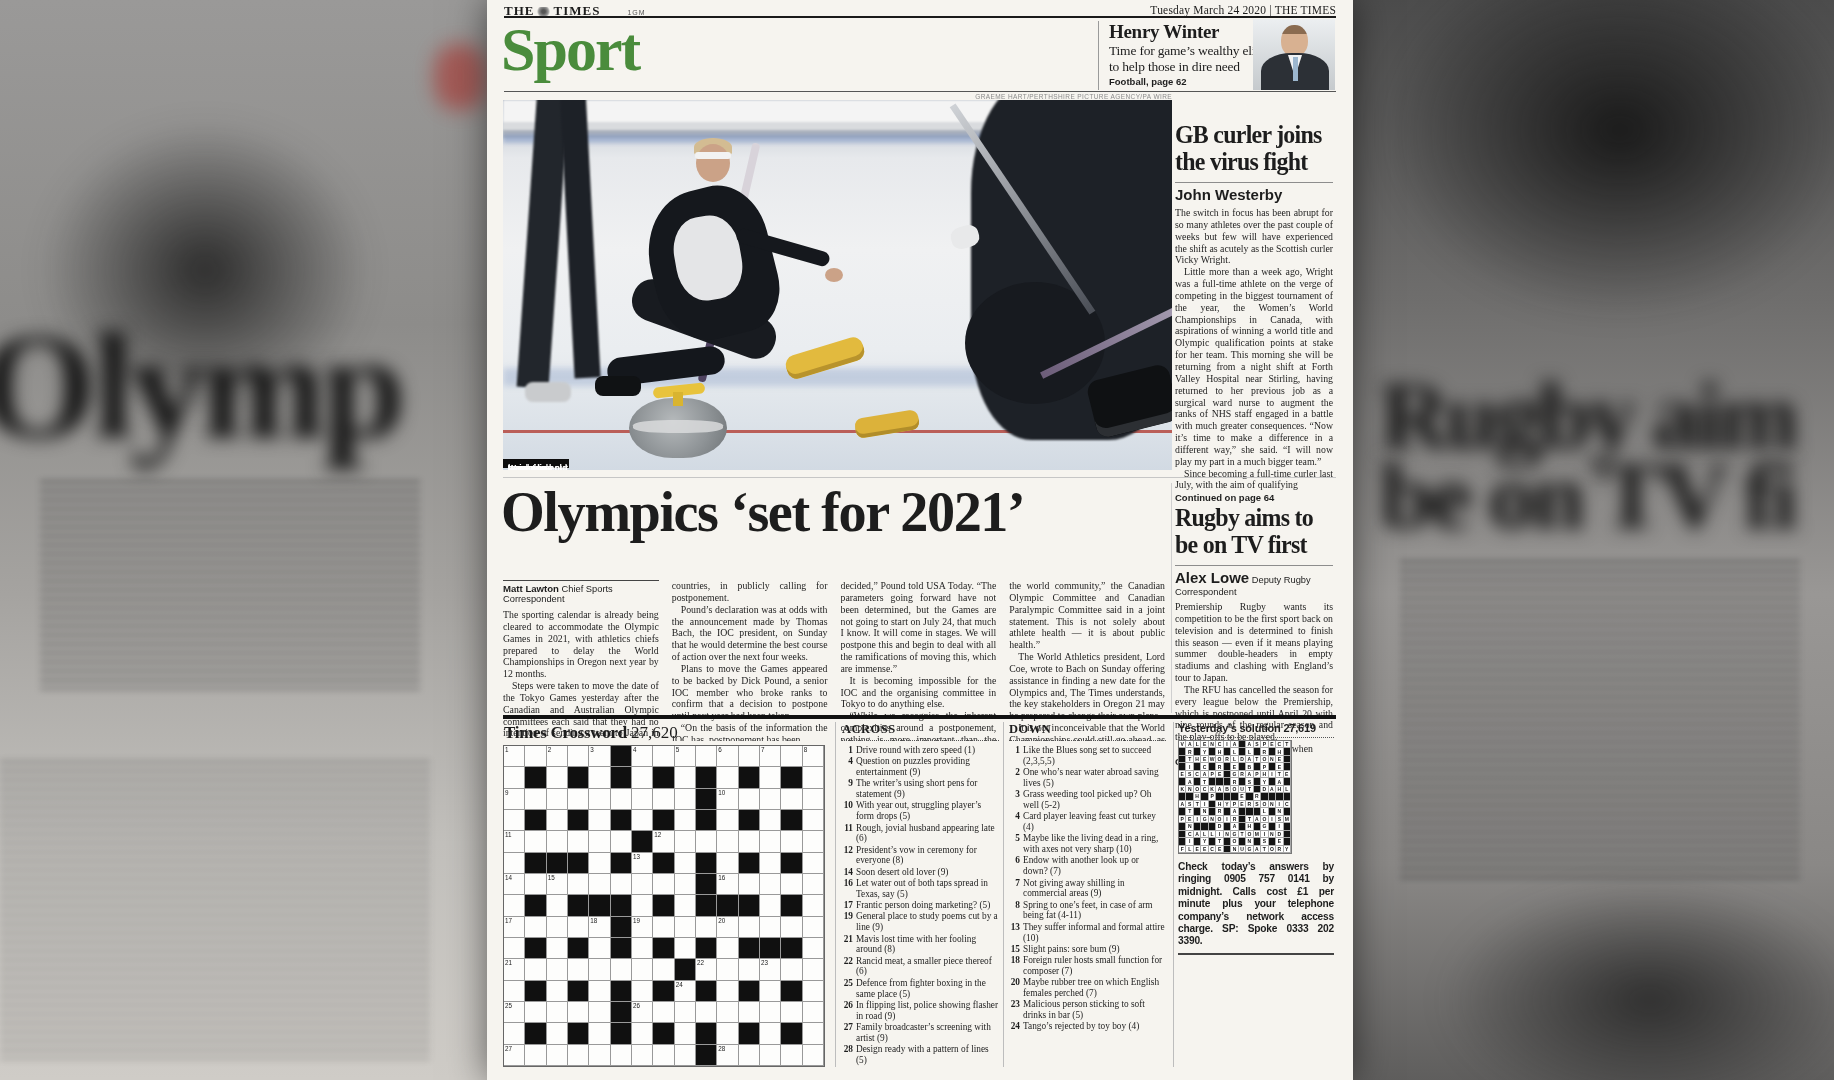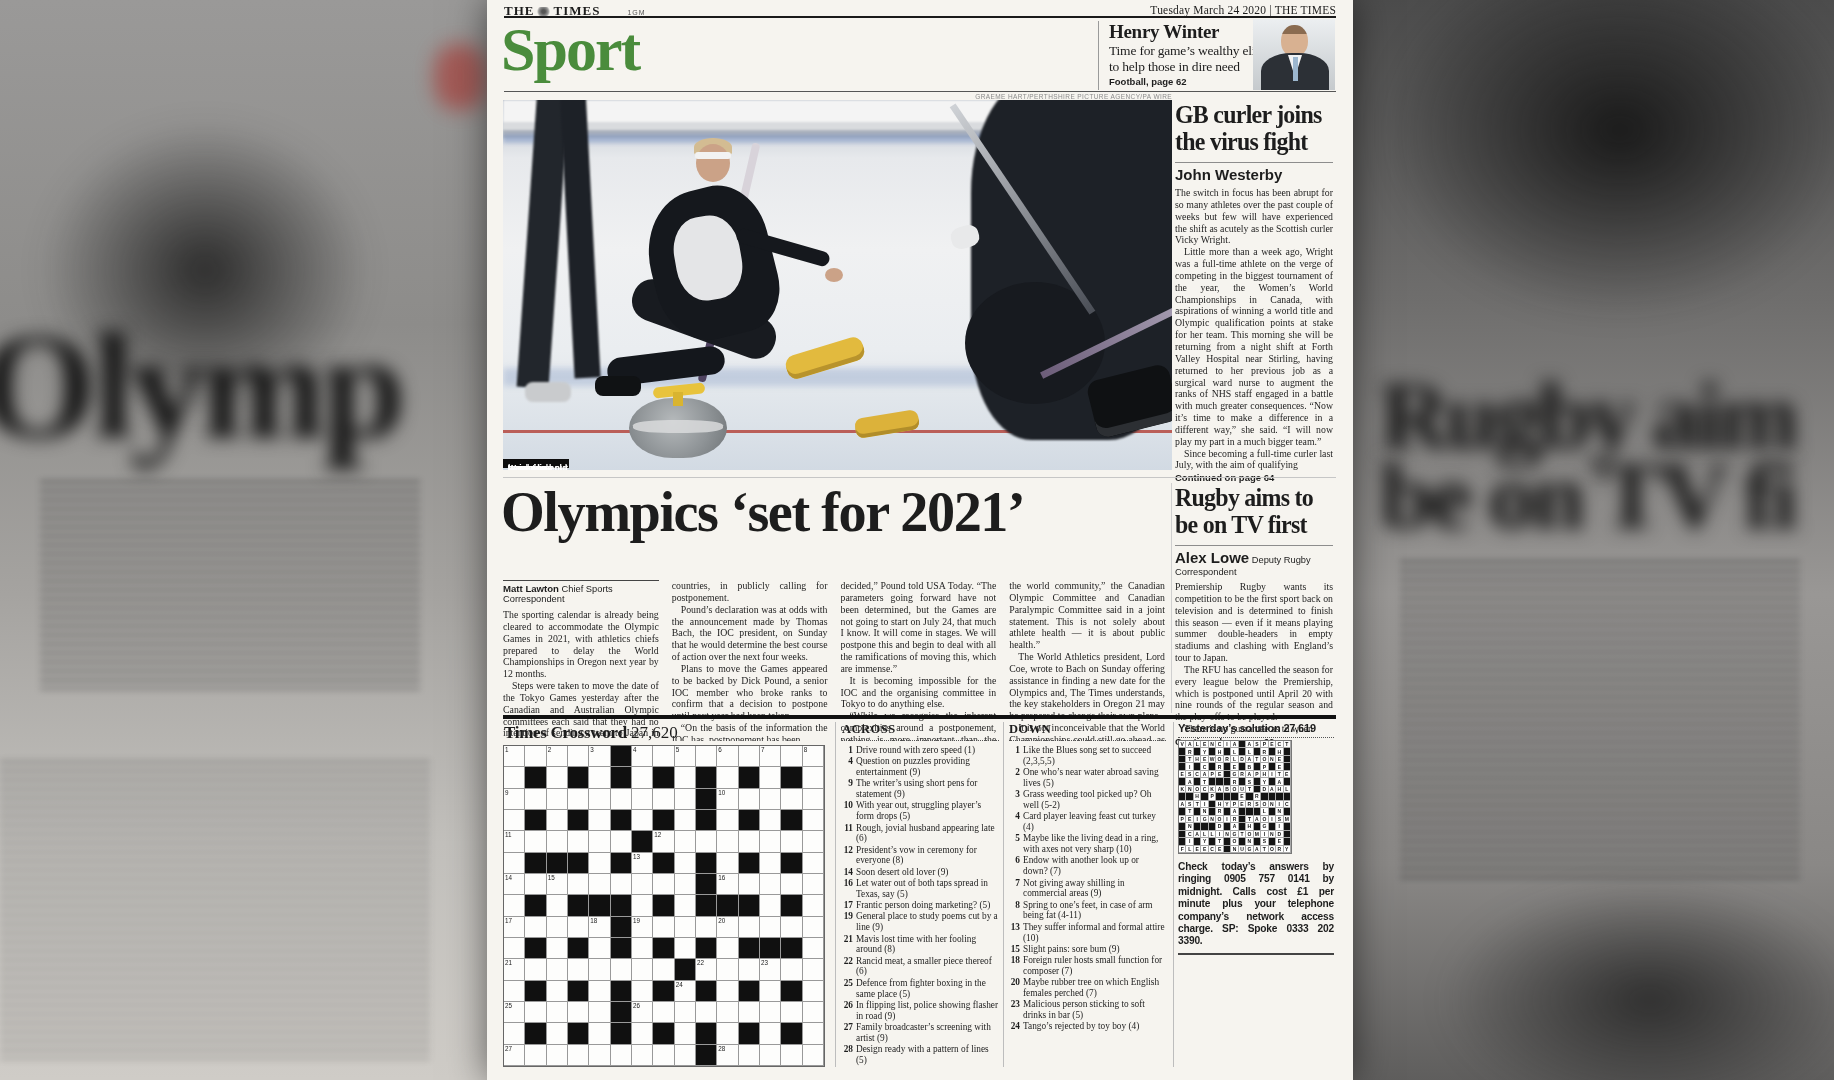--- a/index.html
+++ b/index.html
@@ -94,21 +94,21 @@
   .ph-pad2 { left:352px; top:314px; width:64px; height:20px; background:#dcb23a; border-radius:8px; transform:rotate(-9deg);
              box-shadow:inset 0 -4px 0 #b18d2a; }
   .r-shoe { left:588px; top:272px; width:84px; height:58px; background:#0f1113; border-radius:12px; transform:rotate(-14deg);
             box-shadow:inset 0 -9px 0 #2c2f33; }
 
   .caption { position:absolute; left:0; bottom:2px; width:66px; background:#0d0d0d; color:#fff;
              font-family:"Liberation Sans",sans-serif; font-weight:bold; font-size:8.6px; line-height:10.6px;
              padding:4px 4px 5px 5px; }
 
   
-  .side-col { position:absolute; left:688px; width:158px; }
+  .side-col { position:absolute; left:688px; width:158px;margin-top:20px; }
   .gb { top:101px; }
   .side-head { font-size:26px; line-height:27px; font-weight:bold; letter-spacing:-.8px;
                transform:scaleX(.92); transform-origin:0 0; width:109%; }
   .byline-rule { border-top:1px solid #8d8d8d; margin-top:7px; }
   .byline { font-family:"Liberation Sans",sans-serif; font-size:10px; padding:3px 0 4px; }
   .byline b { font-size:15px; }
   .side-body p, .col p { font-size:9.8px; line-height:11.85px; text-align:justify; }
   .side-body p + p, .col p + p { text-indent:9px; }
   .continued { font-family:"Liberation Sans",sans-serif; font-weight:bold; font-size:9.5px; margin-top:1px; }
 

